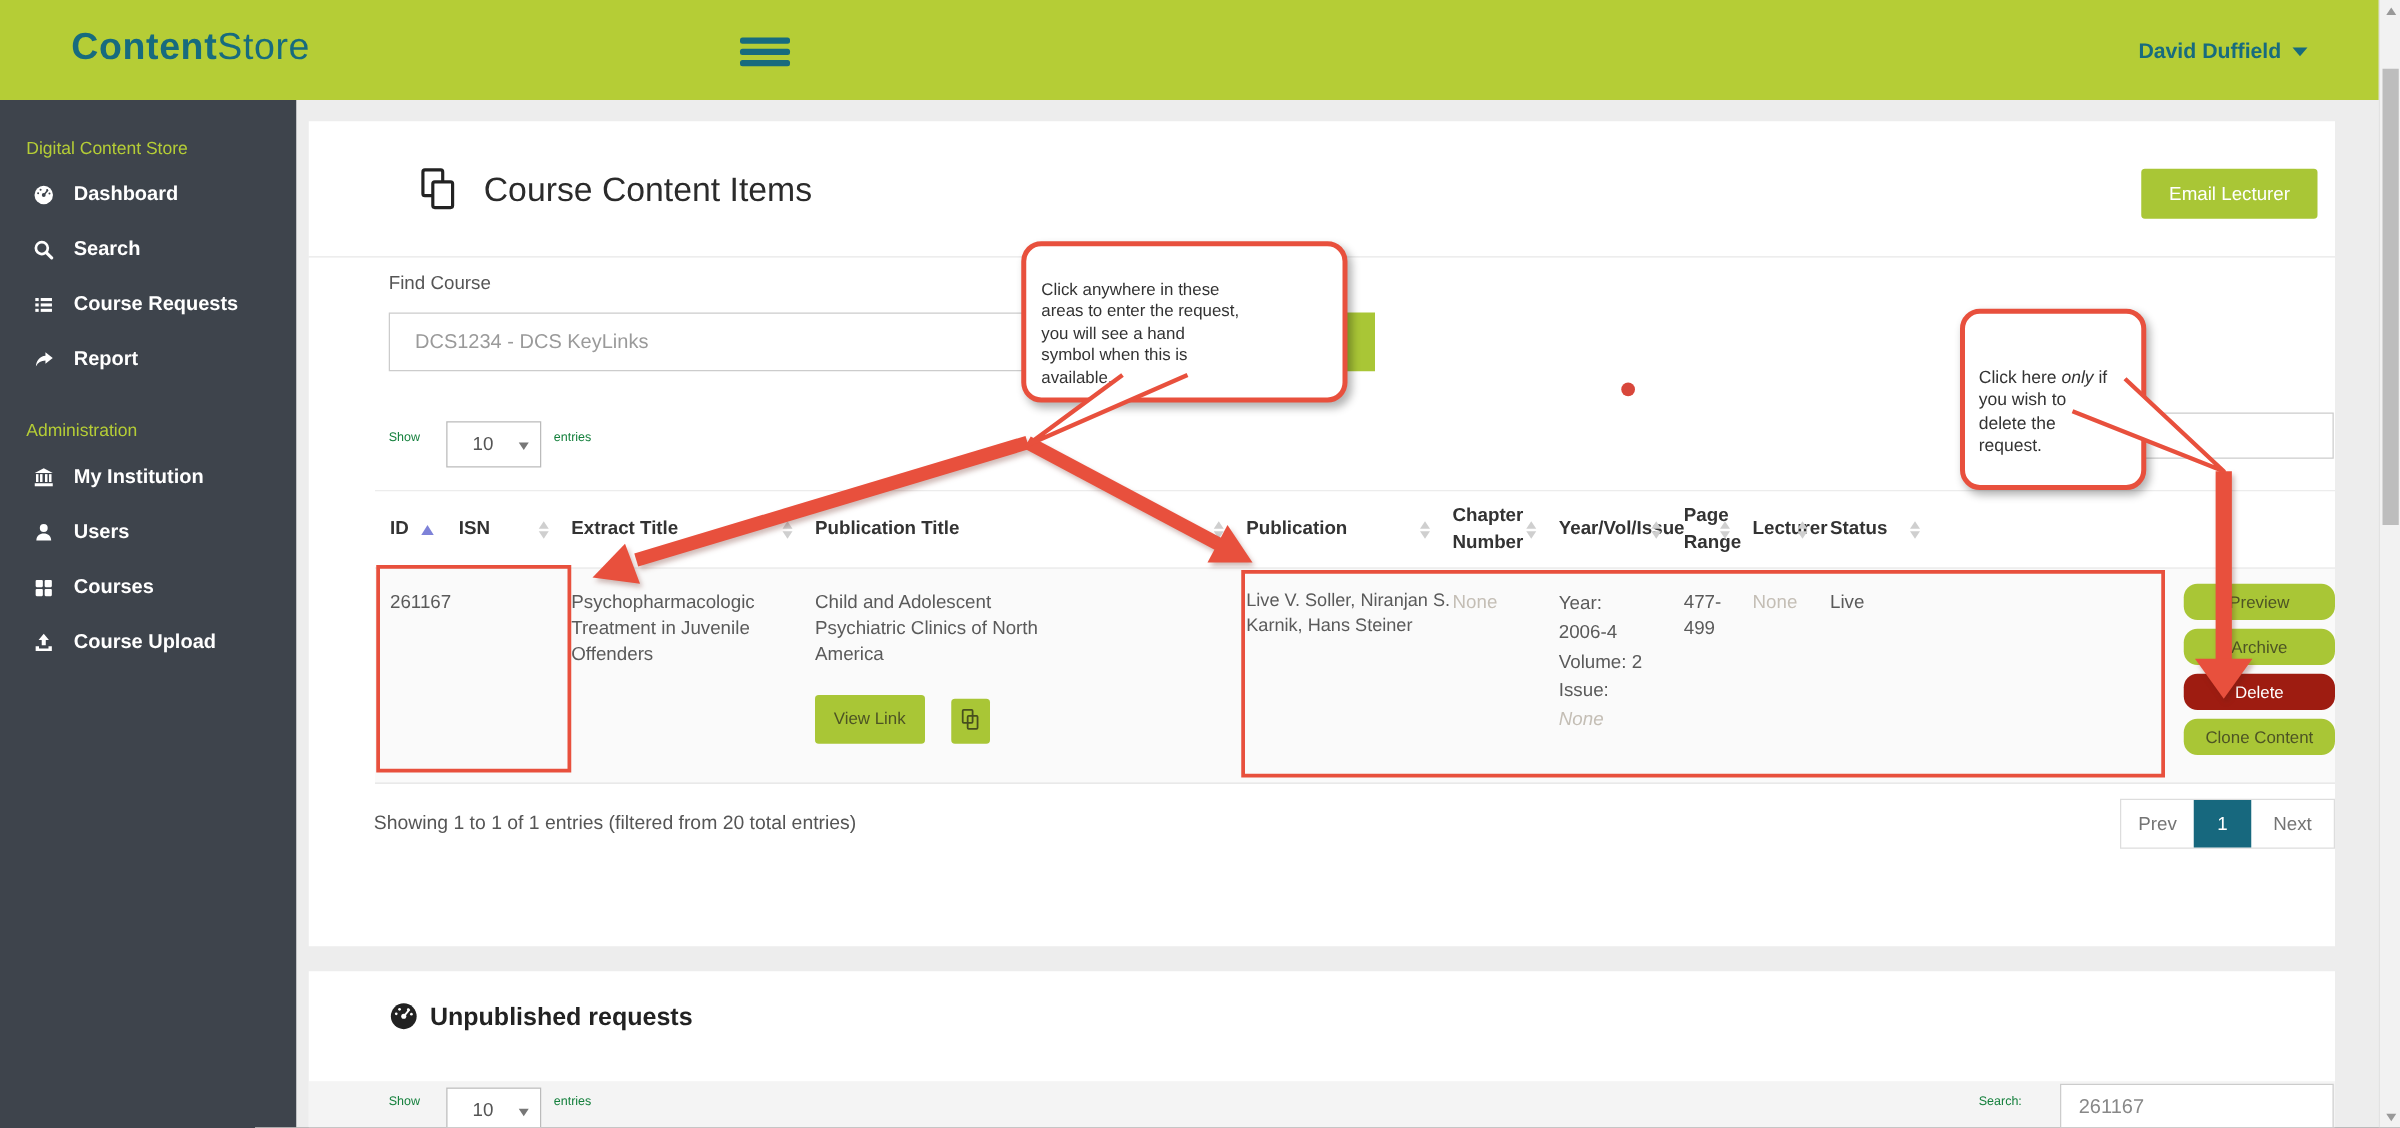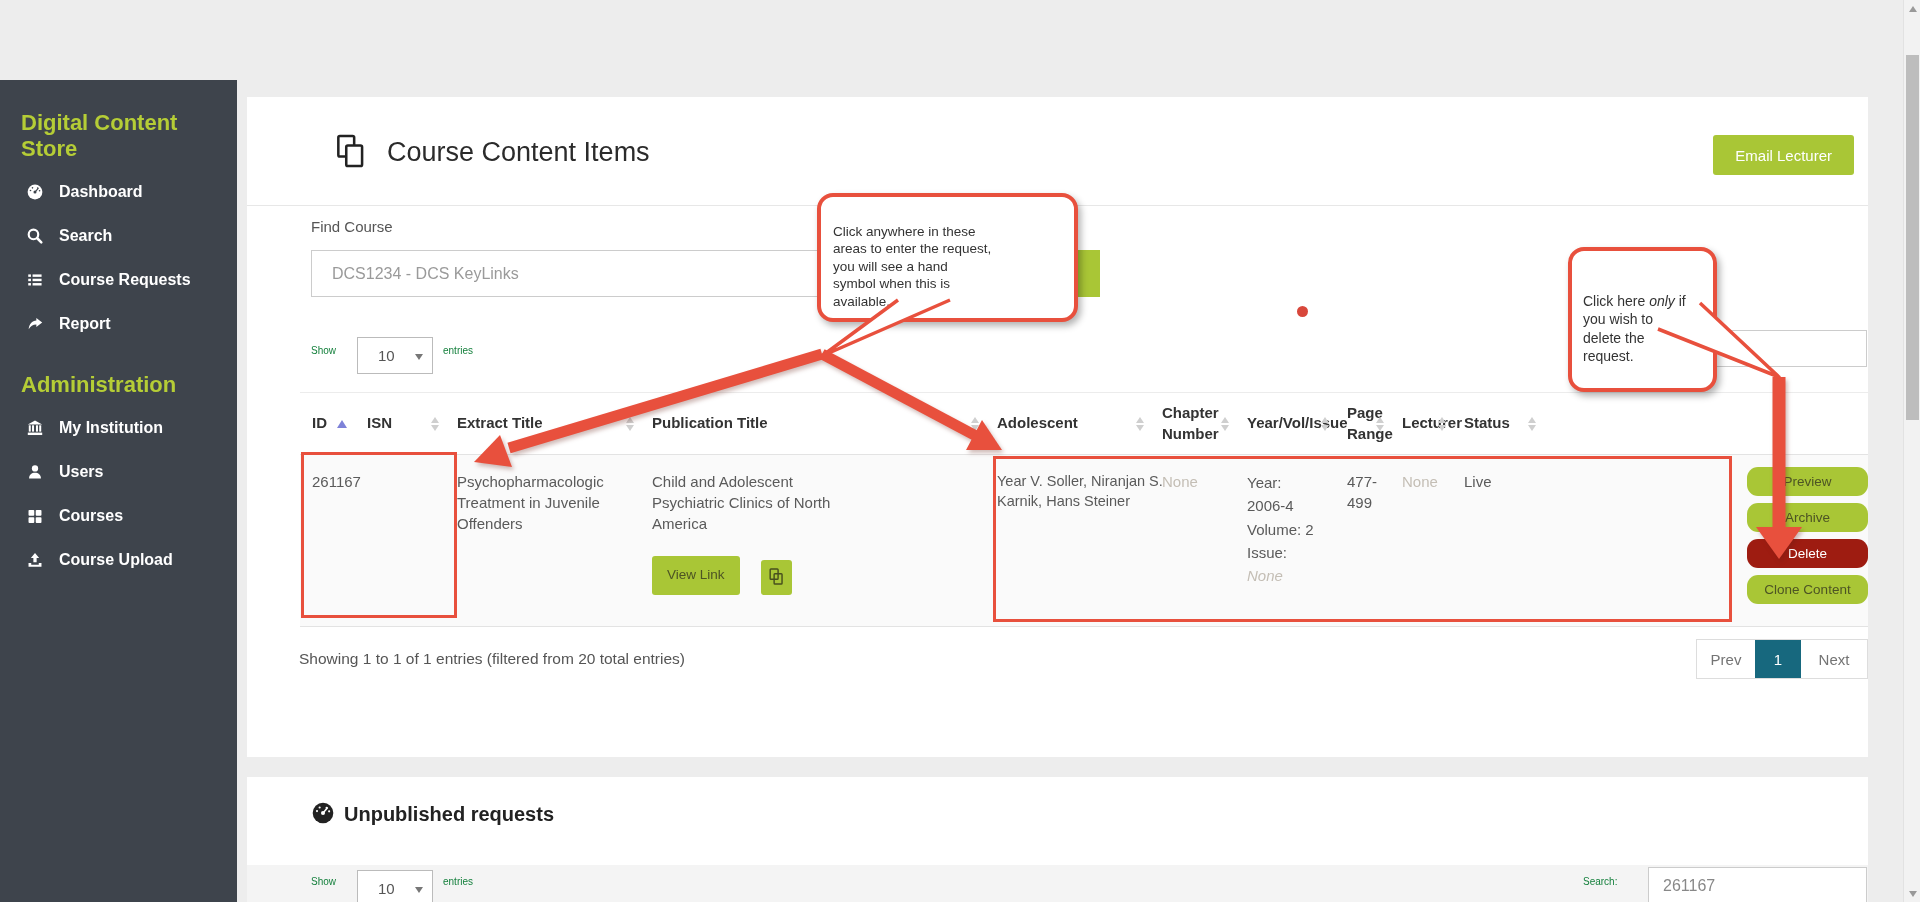--- a/index.html
+++ b/index.html
@@ -13,21 +13,21 @@
   .brand .b1 { font-weight:700; }
   .brand .b2 { font-weight:400; }
   .hamburger { position:absolute; left:592px; top:30px; width:40px; cursor:pointer; }
   .hamburger .bar { height:5px; background:#176b7e; border-radius:2px; margin-bottom:4px; }
   .user-menu { position:absolute; right:74px; top:31px; color:#176b7e; font-weight:700; font-size:17px; cursor:pointer; display:flex; align-items:center; }
   .caret-down { display:inline-block; margin-left:9px; width:0; height:0;
     border-left:6px solid transparent; border-right:6px solid transparent; border-top:7px solid #176b7e; }
 
   
   .sidebar { position:absolute; left:0; top:80px; width:237px; height:822px; background:#3e444c; padding-top:30px; }
-  .side-heading { color:#b5cd36; font-weight:700; font-size:22px; padding:0 0 8px 21px; }
+  .side-heading { color:#b5cd36; font-weight:400; font-size:14px; padding:0 0 8px 21px; }
   .side-heading.admin { margin-top:26px; }
   .side-item { display:flex; align-items:center; height:44px; padding-left:24px; color:#fff; font-weight:700; font-size:16px; cursor:pointer; }
   .side-item .ico { width:21px; margin-right:14px; display:flex; justify-content:center; align-items:center; }
 
   
   .card { position:absolute; background:#fff; }
   #card1 { left:247px; top:97px; width:1621px; height:660px; }
   #card2 { left:247px; top:777px; width:1621px; height:125px; overflow:hidden; }
 
   .page-title-icon { position:absolute; left:85px; top:35px; }
@@ -109,20 +109,34 @@
   .sb-up { top:0; } .sb-down { bottom:0; }
   .sb-tri-up { width:0; height:0; border-left:4px solid transparent; border-right:4px solid transparent; border-bottom:6px solid #999; }
   .sb-tri-down { width:0; height:0; border-left:4px solid transparent; border-right:4px solid transparent; border-top:6px solid #999; }
   .sb-thumb { position:absolute; left:2px; top:55px; width:13px; height:365px; background:#bdbdbd; cursor:pointer; }
 </style>
 </head>
 <body>
 
 <div id="app">
 
+  <div class="topbar">
+    <div class="brand">
+      <span class="b1">Content</span><span class="b2">Store</span>
+    </div>
+    <div class="hamburger">
+      <div class="bar"></div>
+      <div class="bar"></div>
+      <div class="bar" style="margin-bottom:0"></div>
+    </div>
+    <div class="user-menu">
+      <span>David Duffield</span>
+      <span class="caret-down"></span>
+    </div>
+  </div>
 
   <div class="sidebar">
     <div class="side-heading">Digital Content Store</div>
 
     <div class="side-item">
       <span class="ico">
           <svg width="18" height="18" viewBox="0 0 20 20">
             <circle cx="10" cy="10" r="8.2" fill="#fff"></circle>
             <circle cx="10" cy="10" r="1.7" fill="#3e444c"></circle>
             <rect x="9.4" y="4.2" width="1.3" height="5.2" fill="#3e444c" transform="rotate(40 10 10)"></rect>
@@ -257,21 +271,21 @@
             </span>
           </div>
         <div class="th">
             <span>Publication Title</span>
             <span class="sort">
               <span class="up"></span>
               <span class="down"></span>
             </span>
           </div>
         <div class="th">
-            <span>Adolescent</span>
+            <span>Publication</span>
             <span class="sort">
               <span class="up"></span>
               <span class="down"></span>
             </span>
           </div>
         <div class="th">
             <span>Chapter Number</span>
             <span class="sort">
               <span class="up"></span>
               <span class="down"></span>
@@ -313,21 +327,21 @@
         <div class="td"></div>
         <div class="td">Psychopharmacologic Treatment in Juvenile Offenders</div>
         <div class="td">
           <span class="pub-title">Child and Adolescent Psychiatric Clinics of North America</span>
           <span class="btn-viewlink">View Link</span>
           <span class="btn-copy"><svg width="19" height="19" viewBox="0 0 24 24" fill="none" stroke="#474f1e" stroke-width="1.8">
                 <rect x="4" y="2.5" width="10" height="13" rx="1"></rect>
                 <rect x="9" y="8.5" width="10" height="13" rx="1"></rect>
               </svg></span>
         </div>
-        <div class="td"><span class="contrib">Year V. Soller, Niranjan S. Karnik, Hans Steiner</span></div>
+        <div class="td"><span class="contrib">Live V. Soller, Niranjan S. Karnik, Hans Steiner</span></div>
         <div class="td muted">None</div>
         <div class="td yvi">
           <div>Year: 2006-4</div>
           <div>Volume: 2</div>
           <div><span>Issue: </span><span class="issue-none">None</span></div>
         </div>
         <div class="td">477-499</div>
         <div class="td muted">None</div>
         <div class="td">Live</div>
         <div class="td td-actions">

